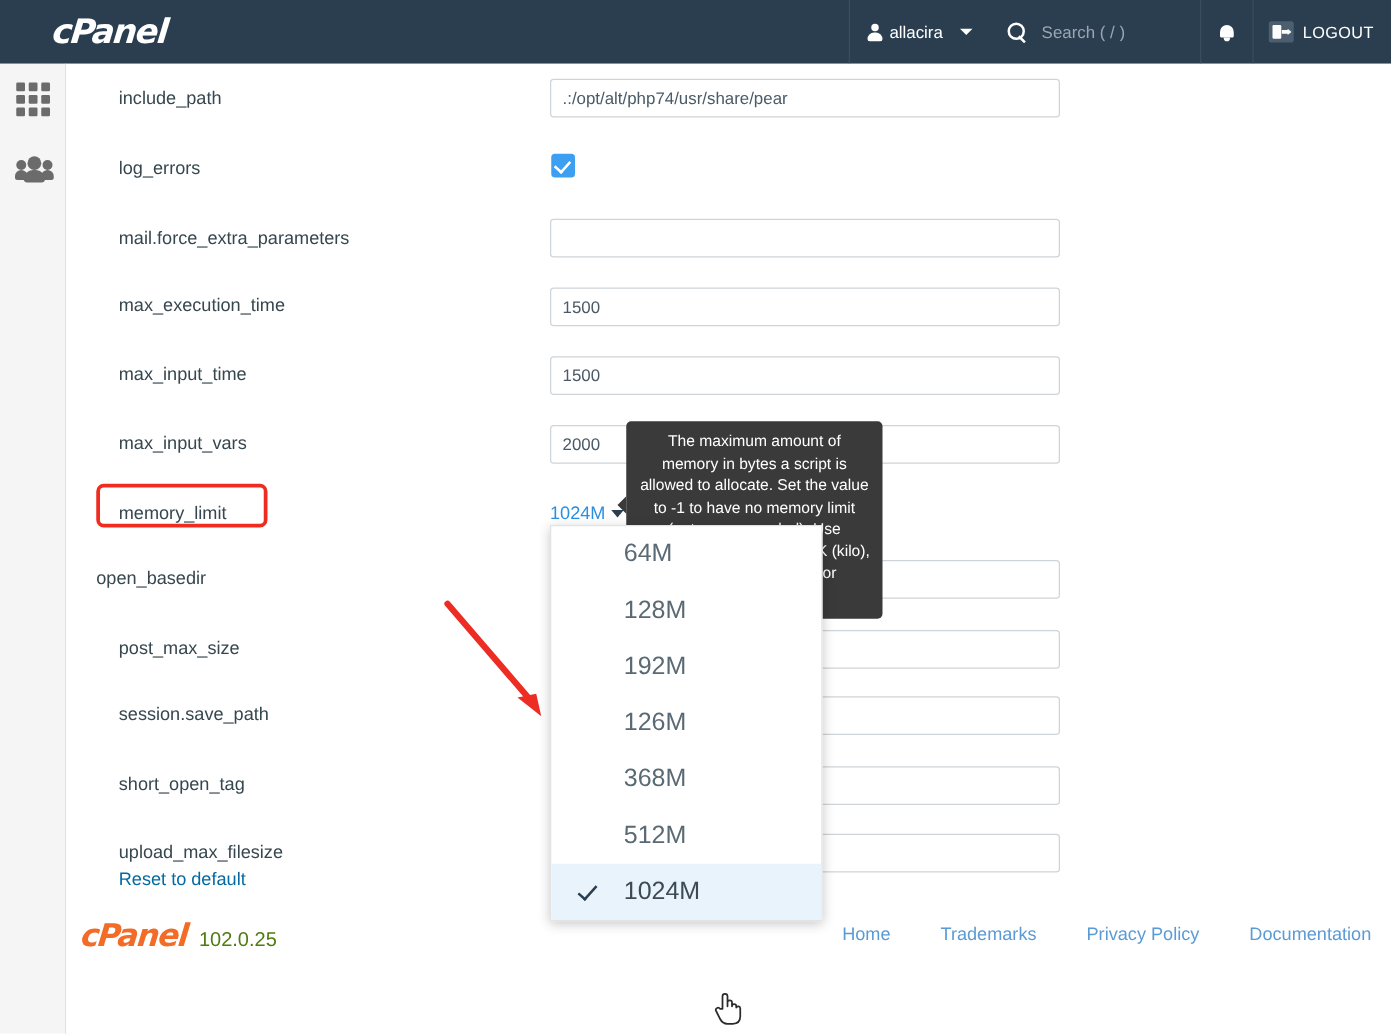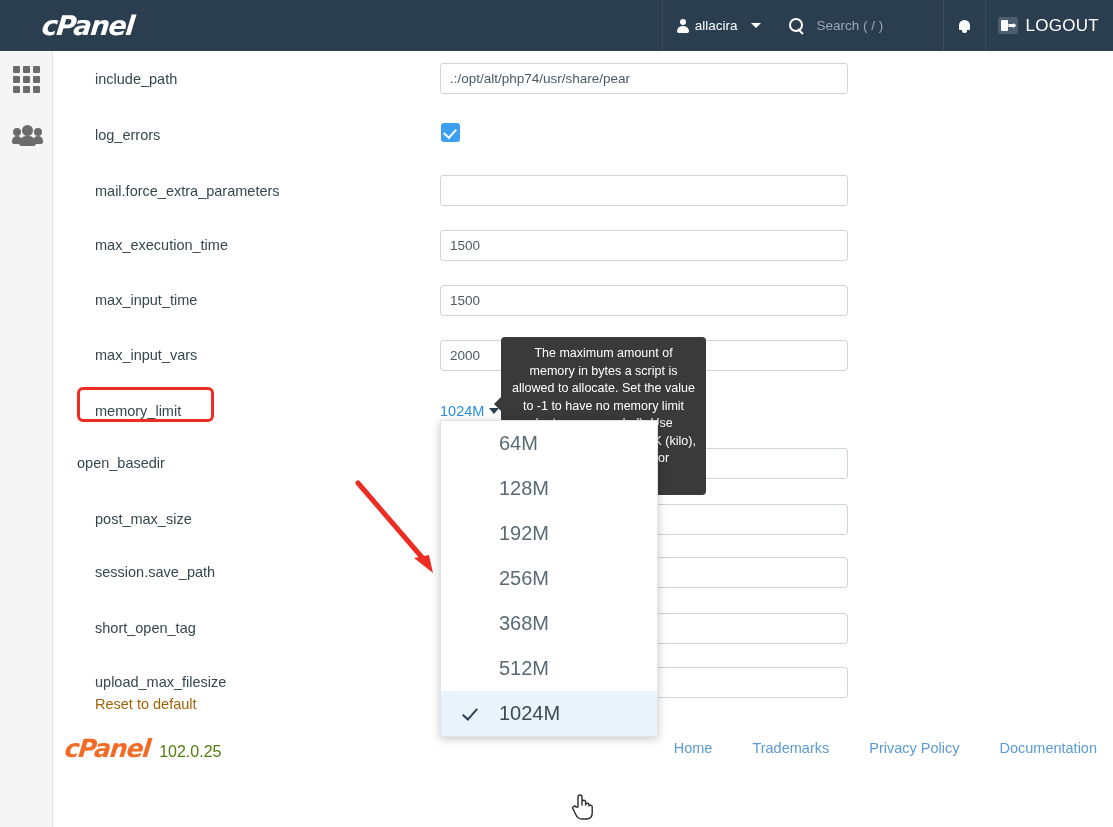--- a/index.html
+++ b/index.html
@@ -92,21 +92,21 @@
   }
   .logout-icon::before {
     content:""; position:absolute; left:3px; top:3px;
     width:7px; height:11px; background:#fff; border-radius:1px;
   }
   .logout-icon::after {
     content:""; position:absolute; left:10px; top:6px;
     width:8px; height:5px; background:#fff;
     clip-path: polygon(0 1px, 60% 1px, 60% 0, 100% 50%, 60% 100%, 60% 4px, 0 4px);
   }
-  #logout-label { font-size:17px; letter-spacing:0.3px; }
+  #logout-label { font-size:13px; letter-spacing:0.3px; }
 
   
   #sidebar {
     position:absolute; top:51px; left:0; width:53px; height:776px;
     background:#f5f5f5; border-right:1px solid #e2e2e2;
   }
   .side-item {
     width:53px; height:56px;
     display:flex; align-items:center; justify-content:center;
   }
@@ -159,21 +159,21 @@
     color:#2b8fe0; font-size:14.5px; display:inline-flex;
     align-items:center; gap:5px; cursor:pointer;
     background:none; border:none; padding:0;
     font-family:"Liberation Sans", sans-serif;
   }
   .blue-select .sel-caret {
     width:0;height:0;border-left:5px solid transparent;
     border-right:5px solid transparent;border-top:6px solid #2b3e50;
   }
   .reset-link {
-    position:absolute; font-size:14.5px; color:#a16207; cursor:pointer;
+    position:absolute; font-size:14.5px; color:#0369a1; cursor:pointer;
   }
 
   
   #memory-highlight {
     position:absolute; left:77px; top:387px;
     width:137px; height:35px;
     border:3px solid #f02c20; border-radius:6px;
     pointer-events:none;
   }
   
@@ -383,21 +383,21 @@
   <div class="dd-item">
     <span class="dd-label">64M</span>
   </div>
   <div class="dd-item">
     <span class="dd-label">128M</span>
   </div>
   <div class="dd-item">
     <span class="dd-label">192M</span>
   </div>
   <div class="dd-item">
-    <span class="dd-label">256M</span>
+    <span class="dd-label">126M</span>
   </div>
   <div class="dd-item">
     <span class="dd-label">368M</span>
   </div>
   <div class="dd-item">
     <span class="dd-label">512M</span>
   </div>
   <div class="dd-item selected">
     <span class="dd-check"></span>
     <span class="dd-label">1024M</span>

